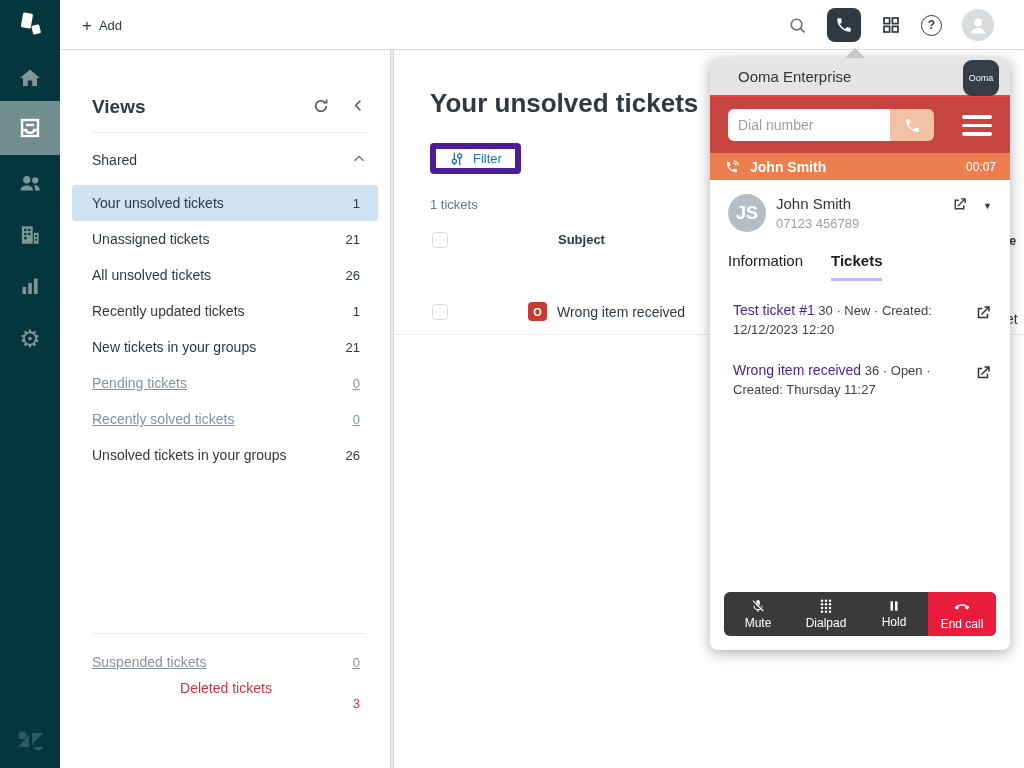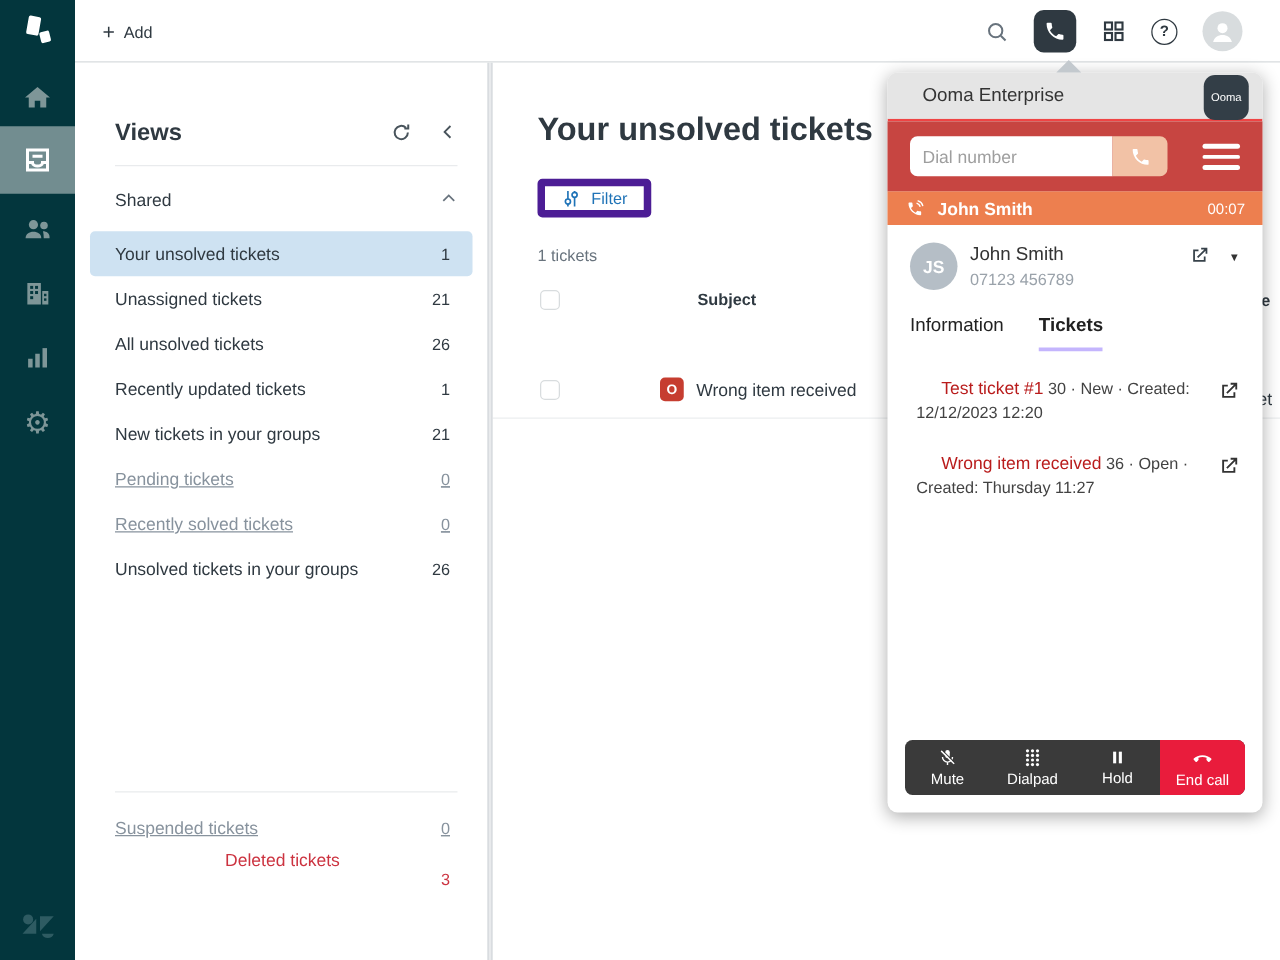--- a/index.html
+++ b/index.html
@@ -69,32 +69,32 @@
   .dial-group { position:absolute; left:18px; top:12px; height:36px; display:flex; }
   .dial-input { width:162px; height:32px; border:none; outline:none; border-radius:6px 0 0 6px; padding:0 10px; font-size:14px; color:#555; font-family:"Liberation Sans", sans-serif; }
   .dial-input::placeholder { color:#9e9e9e; }
   .dial-call-btn { width:44px; height:32px; background:#f2c2a6; border:none; border-radius:0 6px 6px 0; display:flex; align-items:center; justify-content:center; cursor:pointer; }
   .w-menu { position:absolute; right:18px; top:18px; width:30px; cursor:pointer; }
   .w-menu span { display:block; height:3.5px; background:#fff; border-radius:2px; margin-bottom:5px; }
   .w-callbar { height:27px; background:#ed7f4f; display:flex; align-items:center; padding:0 14px; color:#fff; }
   .w-callbar .cb-name { margin-left:10px; font-size:14px; font-weight:bold; }
   .w-callbar .cb-timer { margin-left:auto; font-size:12px; }
   .w-contact { position:relative; height:68px; }
-  .c-avatar { position:absolute; left:18px; top:14px; width:38px; height:38px; border-radius:50%; background:#b5bec6; color:#fff; font-size:14px; font-weight:bold; display:flex; align-items:center; justify-content:center; }
+  .c-avatar { position:absolute; left:18px; top:14px; width:38px; height:38px; border-radius:50%; background:#b5bec6; color:#fff; font-size:18px; font-weight:bold; display:flex; align-items:center; justify-content:center; }
   .c-name { position:absolute; left:66px; top:15px; font-size:15px; color:#333; }
   .c-phone { position:absolute; left:66px; top:36px; font-size:13px; color:#9aa2aa; }
   .c-ext { position:absolute; right:42px; top:16px; color:#37424a; cursor:pointer; }
   .c-caret { position:absolute; right:18px; top:21px; font-size:9px; color:#333; cursor:pointer; }
   .w-tabs { display:flex; gap:28px; padding-left:18px; margin-top:4px; }
   .w-tab { font-size:15px; color:#212121; padding-bottom:9px; cursor:pointer; }
   .w-tab.active { border-bottom:3px solid #c4b5fd;font-weight:bold; }
   .w-ticketlist { margin-top:20px; padding:0 18px 0 23px; }
   .w-ticket { display:flex; gap:12px; margin-bottom:22px; }
   .w-ticket-text { flex:1; font-size:13px; color:#424242; line-height:19px; }
-  .w-ticket-text .wt-title { font-size:14px; color:#b91c1c;margin-left:20px; }
+  .w-ticket-text .wt-title { font-size:14px; color:#4c1d95; }
   .w-ticket-ext { color:#333; margin-top:3px; cursor:pointer; }
   .w-controls { position:absolute; left:14px; right:14px; bottom:14px; height:44px; background:#3a3a3a; border-radius:6px; display:flex; overflow:hidden; }
   .w-ctrl { flex:1; display:flex; flex-direction:column; align-items:center; justify-content:center; gap:2px; color:#fff; font-size:12px; cursor:pointer; }
   .w-ctrl.end { background:#e91c3c; }
 </style>
 </head>
 <body>
 
 <div class="screen">
 

